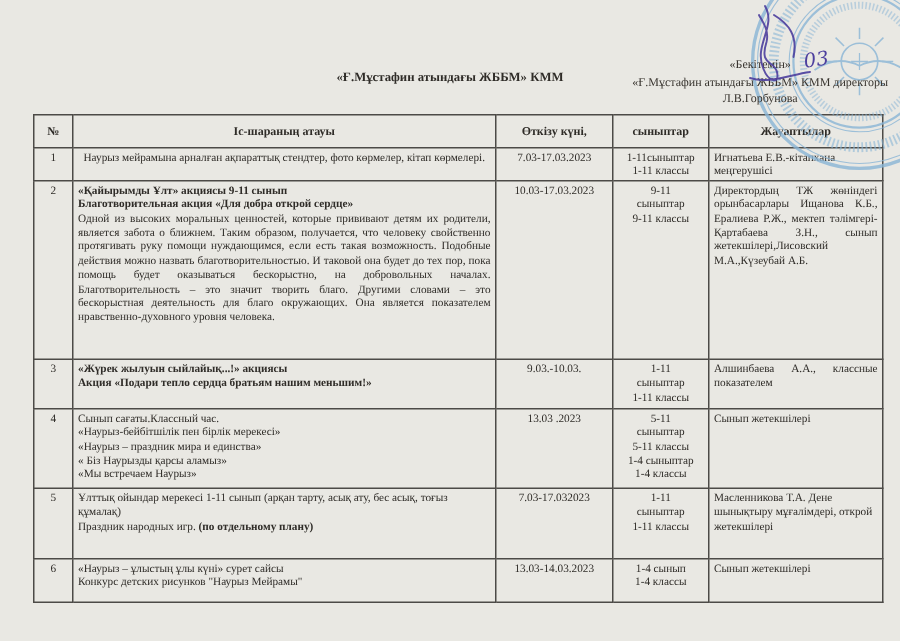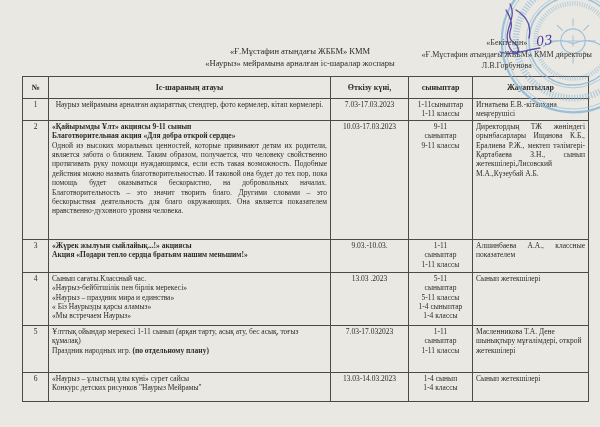--- a/index.html
+++ b/index.html
@@ -15,21 +15,21 @@
   }
   .stamp{position:absolute;left:498px;top:-34px;z-index:2;opacity:.8}
   .signature{position:absolute;left:496px;top:2px;z-index:4;opacity:.9}
   .hw{
     position:absolute;left:536px;top:33px;z-index:4;
     font-style:italic;font-size:13px;transform:rotate(-8deg);
     font-family:"DejaVu Serif",serif;
   }
   .doc-title{
     position:absolute;top:46px;left:0;width:600px;z-index:1;
-    text-align:center;font-weight:normal;font-size:8.5px;line-height:11.5px;
+    text-align:center;font-weight:bold;font-size:8.5px;line-height:11.5px;
   }
   table.plan{
     position:absolute;left:22px;top:76px;z-index:1;
     width:566px;border-collapse:collapse;table-layout:fixed;
   }
   .plan th,.plan td{
     border:1px solid #4c4a47;vertical-align:top;overflow:hidden;
     padding:1px 3px;
   }
   .plan thead th{
@@ -80,21 +80,20 @@
 </svg>
 
 <svg class="signature" width="56" height="78" viewBox="0 0 56 78">
   <path d="M 14 2 C 22 16 6 28 13 44 C 16 52 24 55 22 46 C 20 38 10 42 15 26 C 17 18 12 12 10 8 M 4 50 C 16 54 30 48 44 46 M 20 8 C 30 14 36 22 33 36" fill="none" stroke="#4d3f9e" stroke-width="1.3" stroke-linecap="round"></path>
 </svg>
 
 <div class="hw" style="color: rgb(77, 63, 158);">03</div>
 
 <div class="doc-title">
   <div>«Ғ.Мұстафин атындағы ЖББМ» КММ</div>
-  <div>«Наурыз» мейрамына арналған іс-шаралар жоспары</div>
 </div>
 
 <table class="plan">
   <colgroup>
     <col style="width:26px">
       <col style="width:282px">
       <col style="width:78px">
     <col style="width:64px">
       <col style="width:116px">
   </colgroup>

